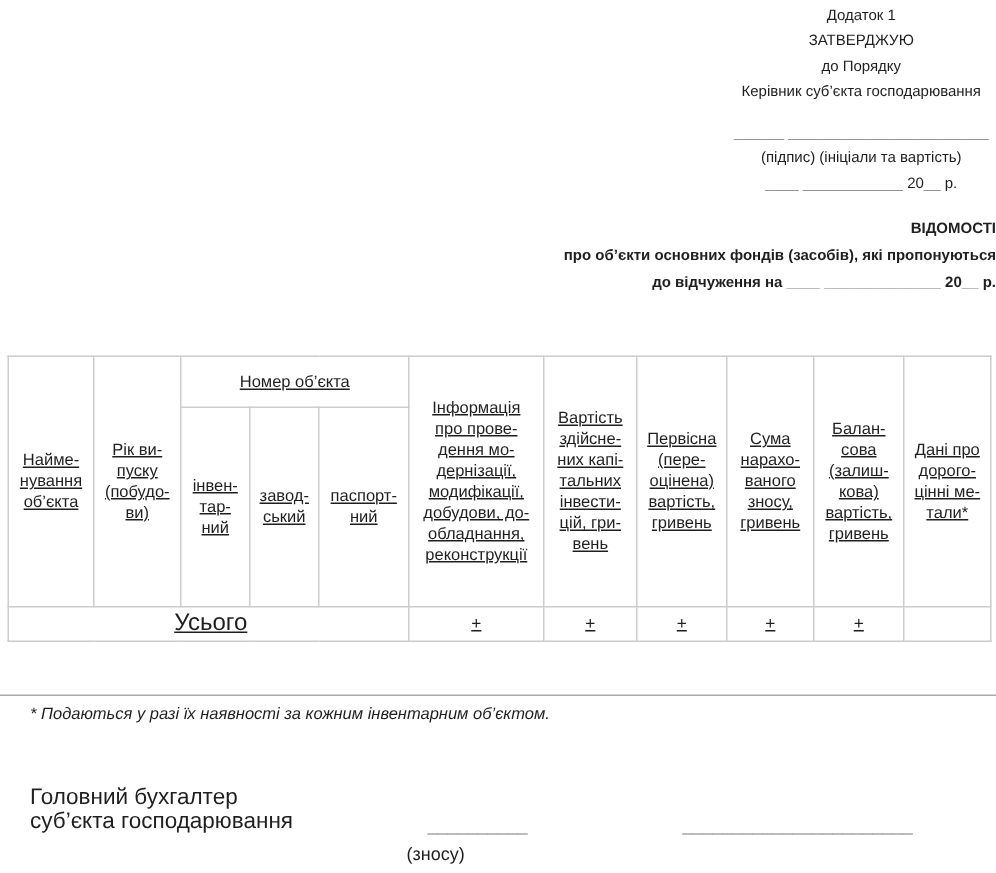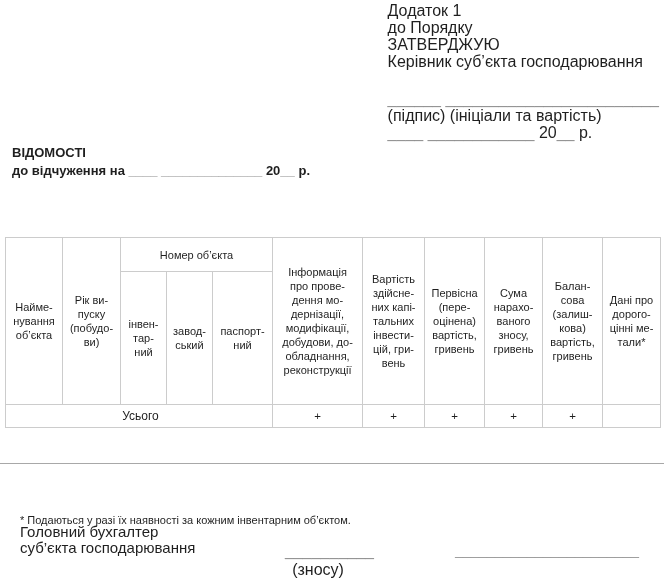--- a/index.html
+++ b/index.html
@@ -12,36 +12,36 @@
     font-family: "Liberation Sans", "DejaVu Sans", sans-serif;
     color: #1f1f1f;
     overflow: hidden;
   }
 
   
   .approval {
     position: absolute;
     top: 2px;
     right: 5px;
-    text-align: left;
-    font-size: 16px;
+    text-align: center;
+    font-size: 10px;
     line-height: 17px;
     white-space: nowrap;
   }
-  .approval .sig-row { margin-top: 20px; }
+  .approval .sig-row { margin-top: 10px; }
   .blank { color: #8f8f8f; letter-spacing: 0; }
 
   
   .doc-title {
     position: absolute;
     top: 144px;
     left: 0;
     width: 100%;
-    text-align: left;
-    font-size: 13px;
+    text-align: right;
+    font-size: 10px;
     font-weight: bold;
     line-height: 18px;
     padding-left: 12px;
   }
   .doc-title .blank { color: #8f8f8f; }
 
   
   .main-table {
     position: absolute;
     top: 237px;
@@ -52,87 +52,89 @@
     font-size: 11px;
   }
   .main-table td {
     border: 1px solid #cccccc;
     text-align: center;
     vertical-align: middle;
     padding: 2px 2px;
     line-height: 14px;
     white-space: pre-line;
     overflow: hidden;
+    text-decoration: underline;
   }
   tr.hrow1 { height: 34px; }
   tr.hrow2 { height: 133px; }
   tr.trow  { height: 23px; }
   .total-label {
     text-align: center;
     padding-left: 5px !important;
     white-space: normal !important;
-    font-size: 12px;
+    font-size: 16px;
   }
   .plus-cell { font-size: 11.5px; }
 
   
   .rule {
     position: absolute;
     top: 463px;
     left: 0;
     width: 664px;
     height: 0;
     border-top: 1px solid #a8a8a8;
   }
   .footnote {
     position: absolute;
     top: 469px;
     left: 20px;
+    font-style: italic;
     font-size: 11px;
     line-height: 14px;
-    margin-top: 44px;
   }
 
   
   .accountant {
     position: absolute;
     top: 524px;
     left: 20px;
     font-size: 15px;
     line-height: 15.5px;
   }
   .sig1-line, .sig2-line, .sig1-caption, .sig2-caption {
     position: absolute;
-    font-size: 16px;
+    font-size: 12px;
     line-height: 15px;
-    text-align: center;
+    text-align: left;
     white-space: nowrap;
   }
   .sig1-line { top: 543px; left: 285px; width: 66px; }
   .sig1-caption { top: 562px; left: 271px; width: 94px; }
-  .sig2-line { top: 543px; left: 455px; width: 157px; font-family: Liberation Serif, serif; }
+  .sig2-line { top: 543px; left: 455px; width: 157px; }
   .sig2-caption { top: 562px; left: 440px; width: 157px; }
 </style>
 </head>
 <body>
 
 <div class="page">
 
   <div class="approval">
     <div>Додаток 1</div>
+    <div>ЗАТВЕРДЖУЮ</div>
     <div>до Порядку</div>
-    <div>ЗАТВЕРДЖУЮ</div>
     <div>Керівник суб’єкта господарювання</div>
     <div class="sig-row"><span class="blank">______</span> <span class="blank">________________________</span></div>
     <div>(підпис) (ініціали та вартість)</div>
     <div><span class="blank">____</span> <span class="blank">____________</span> <span>20</span><span class="blank">__</span> <span>р.</span></div>
   </div>
 
   <div class="doc-title">
     <div>ВІДОМОСТІ</div>
+    <div>про об’єкти основних фондів (засобів), які пропонуються</div>
     <div><span>до відчуження на</span> <span class="blank">____</span> <span class="blank">______________</span> <span>20</span><span class="blank">__</span> <span>р.</span></div>
   </div>
 
   <table class="main-table">
     <colgroup>
       <col style="width:57px">
         <col style="width:58px">
         <col style="width:46px">
       <col style="width:46px">
         <col style="width:60px">

